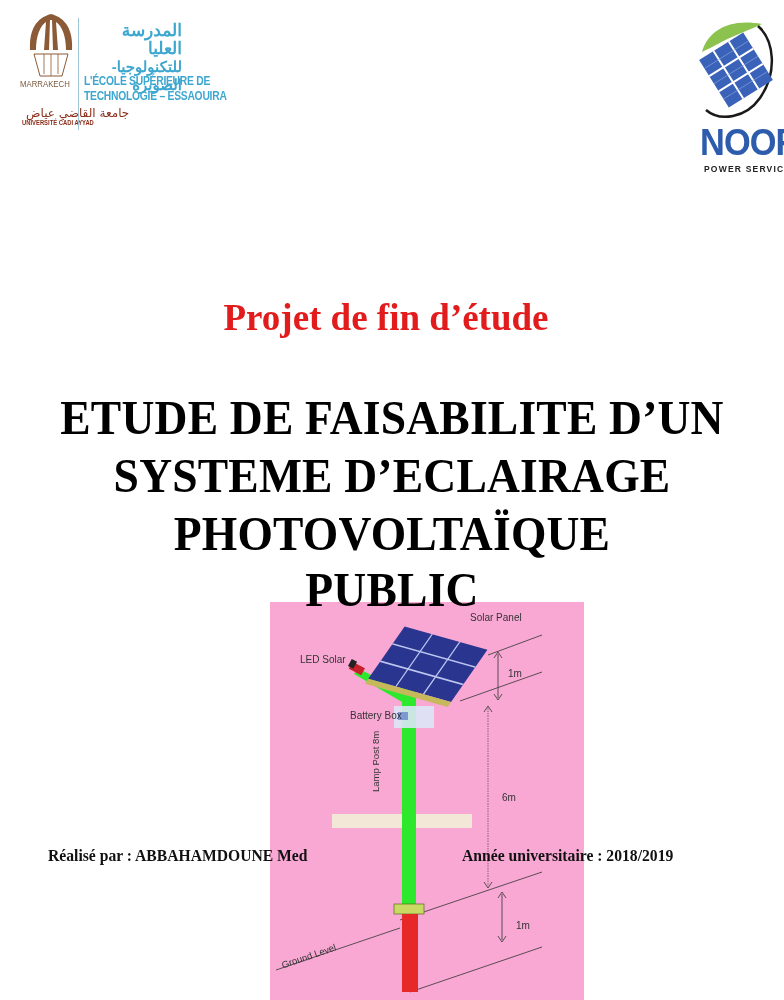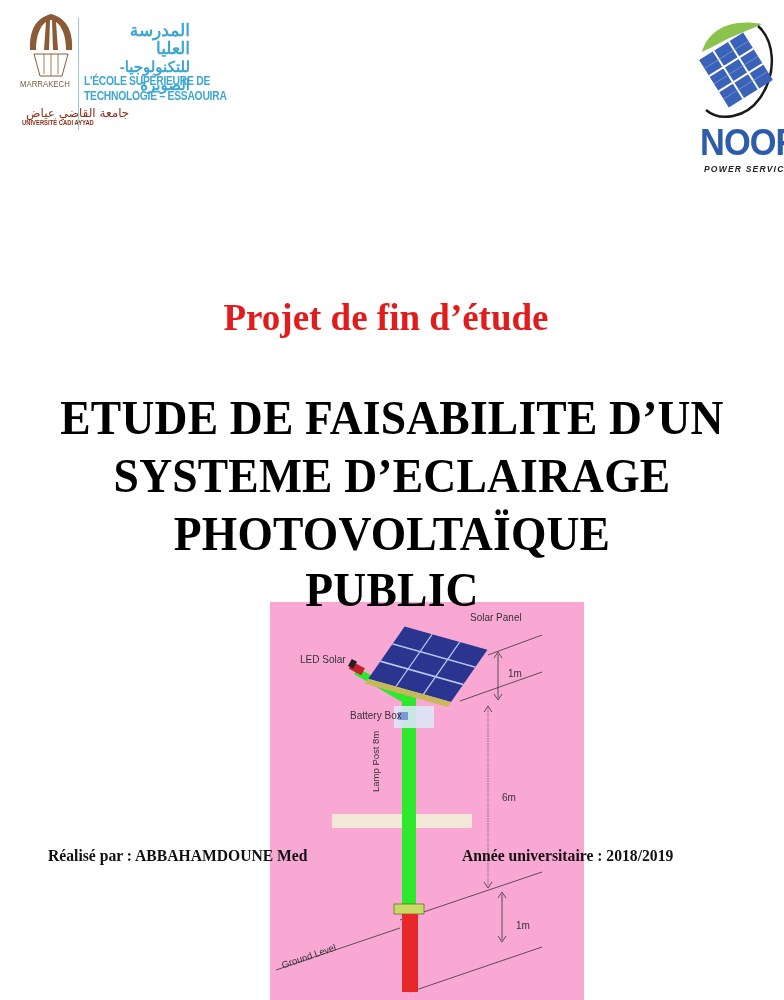--- a/index.html
+++ b/index.html
@@ -6,31 +6,31 @@
     body {
       width: 784px; height: 1000px; position: relative; overflow: hidden;
       background: #ffffff;
       font-family: "Liberation Serif", serif;
     }
     .abs { position: absolute; }
 
     
     #uni-logo { left: 22px; top: 8px; width: 180px; height: 120px; }
     .uni-text { font-family: "Liberation Sans", sans-serif; color: #3ea7cf; }
-    .uni-arabic { position: absolute; left: 80px; top: 14px; font-size: 17px; line-height: 18px; text-align: right; width: 88px; direction: rtl; font-weight: bold; }
+    .uni-arabic { position: absolute; left: 72px; top: 14px; font-size: 17px; line-height: 18px; text-align: right; width: 88px; direction: rtl; font-weight: bold; }
     .uni-fr { position: absolute; left: 62px; top: 66px; font-size: 12px; line-height: 15px; font-weight: bold; letter-spacing: -0.3px; transform: scaleX(0.86); transform-origin: left top; white-space: nowrap; }
     .uni-divider { position: absolute; left: 56px; top: 10px; width: 1px; height: 112px; background: #9ec8d8; }
     .uni-city { position: absolute; left: -2px; top: 70px; font-family: "Liberation Sans", sans-serif; font-size: 9.5px; color: #7a5a3e; transform: scaleX(0.82); transform-origin: left top; white-space: nowrap; }
     .uni-ar-small { position: absolute; left: 4px; top: 98px; font-size: 12px; color: #8b2e1a; font-family: "DejaVu Sans", sans-serif; white-space: nowrap; }
     .uni-name { position: absolute; left: 0px; top: 110px; font-family: "Liberation Sans", sans-serif; font-size: 7.5px; font-weight: bold; color: #8b2e1a; transform: scaleX(0.78); transform-origin: left top; white-space: nowrap; }
 
     
     #noor-logo { left: 694px; top: 10px; width: 90px; height: 160px; }
     .noor-word { position: absolute; left: 6px; top: 112px; font-family: "Liberation Sans", sans-serif; font-weight: bold; font-size: 37px; letter-spacing: -1px; color: #2d5cad; transform: scaleX(0.93); transform-origin: left top; }
-    .noor-sub { position: absolute; left: 10px; top: 154px; font-family: "Liberation Sans", sans-serif; font-style: italic; font-size: 8.5px; letter-spacing: 1.2px; color: #222; white-space: nowrap; font-weight: bold; }
+    .noor-sub { position: absolute; left: 10px; top: 154px; font-family: "Liberation Sans", sans-serif; font-size: 8.5px; letter-spacing: 1.2px; color: #222; white-space: nowrap; font-weight: bold; }
 
     
     #subtitle { left: 12px; width: 748px; top: 296px; text-align: center; color: #e21c1c; font-weight: bold; font-size: 37px; }
     .title-line { left: 0; width: 784px; text-align: center; color: #000; font-weight: bold; font-size: 49px; line-height: 52px; white-space: nowrap; transform: scaleX(0.93); transform-origin: center top; letter-spacing: 0.2px; }
 
     
     #diagram { left: 270px; top: 602px; width: 314px; height: 398px; background: #f9a8d4; }
     .diag-label { position: absolute; font-family: "Liberation Sans", sans-serif; font-size: 10px; color: #333; white-space: nowrap; }
 
     

